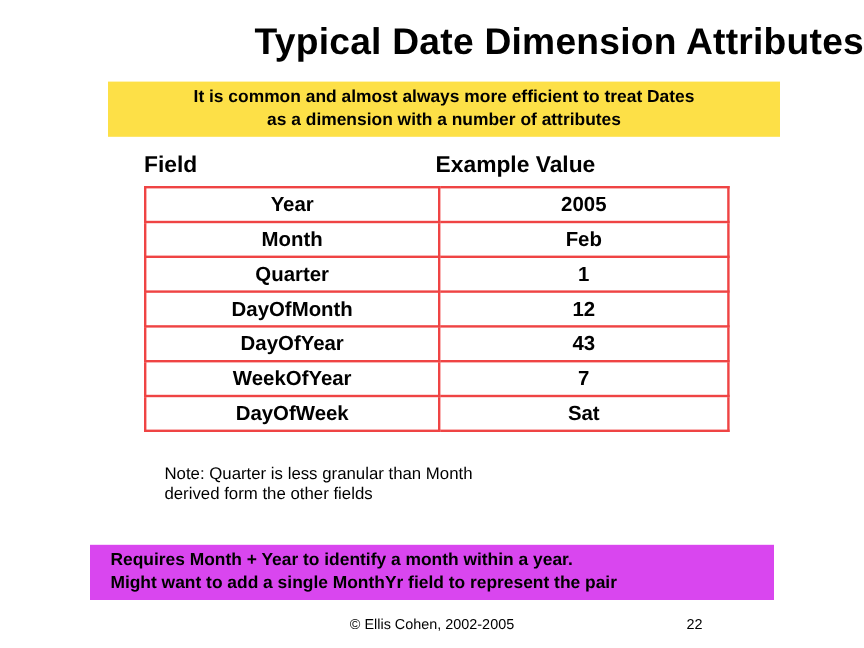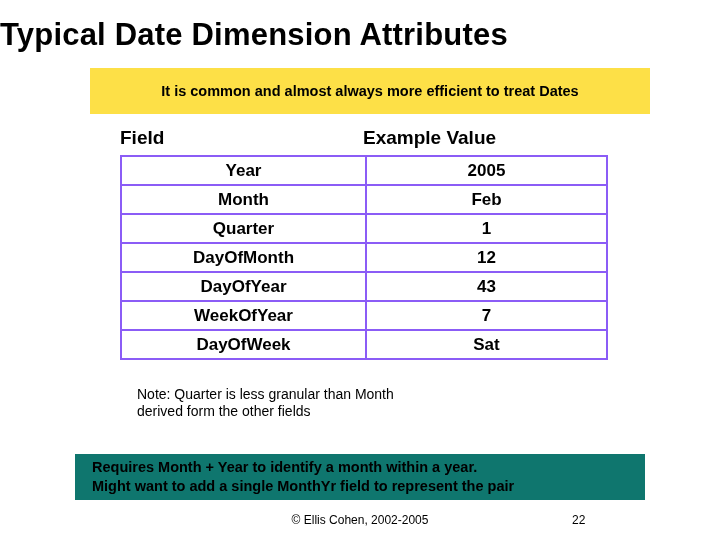--- a/index.html
+++ b/index.html
@@ -16,21 +16,21 @@
     color: #000000;
     -webkit-font-smoothing: none;
   }
 
   
   .slide-title {
     position: absolute;
     left: 0;
     top: 16px;
     width: 720px;
-    text-align: left;
+    text-align: right;
     font-size: 31px;
     font-weight: bold;
     letter-spacing: 0.2px;
     line-height: 38px;
     white-space: nowrap;
   }
 
   
   .pink-box {
     position: absolute;
@@ -74,21 +74,21 @@
   
   .data-table {
     position: absolute;
     left: 120px;
     top: 155px;
     width: 482px;
     border-collapse: collapse;
     table-layout: fixed;
   }
   .data-table td {
-    border: 2px solid #8b5cf6;
+    border: 2px solid #ef4444;
     height: 27px;
     font-size: 17px;
     font-weight: bold;
     text-align: center;
     vertical-align: middle;
     padding: 0;
     line-height: 20px;
     white-space: nowrap;
   }
   .data-table td.field-cell { width: 243px; }
@@ -109,21 +109,21 @@
     white-space: nowrap;
   }
 
   
   .cyan-box {
     position: absolute;
     left: 75px;
     top: 454px;
     width: 570px;
     height: 46px;
-    background: #0f766e;
+    background: #d946ef;
     display: flex;
     flex-direction: column;
     justify-content: center;
   }
   .cyan-box .line {
     font-size: 14.5px;
     font-weight: bold;
     line-height: 19px;
     text-align: left;
     padding-left: 17px;
@@ -155,20 +155,21 @@
     color: #000000;
   }
 </style>
 </head>
 <body>
 
 <div class="slide-title">Typical Date Dimension Attributes</div>
 
 <div class="pink-box">
   <div class="line">It is common and almost always more efficient to treat Dates</div>
+  <div class="line">as a dimension with a number of attributes</div>
 </div>
 
 <div class="table-head">
   <div class="th field-col">Field</div>
   <div class="th value-col">Example Value</div>
 </div>
 
 <table class="data-table">
   <tbody>
     <tr>

